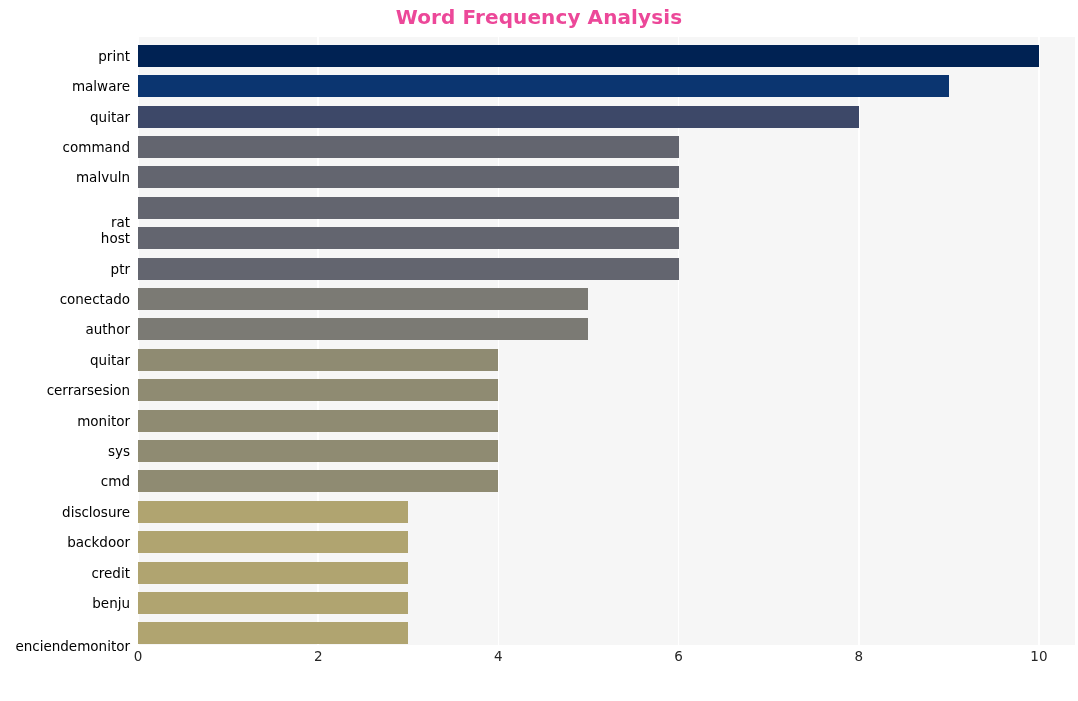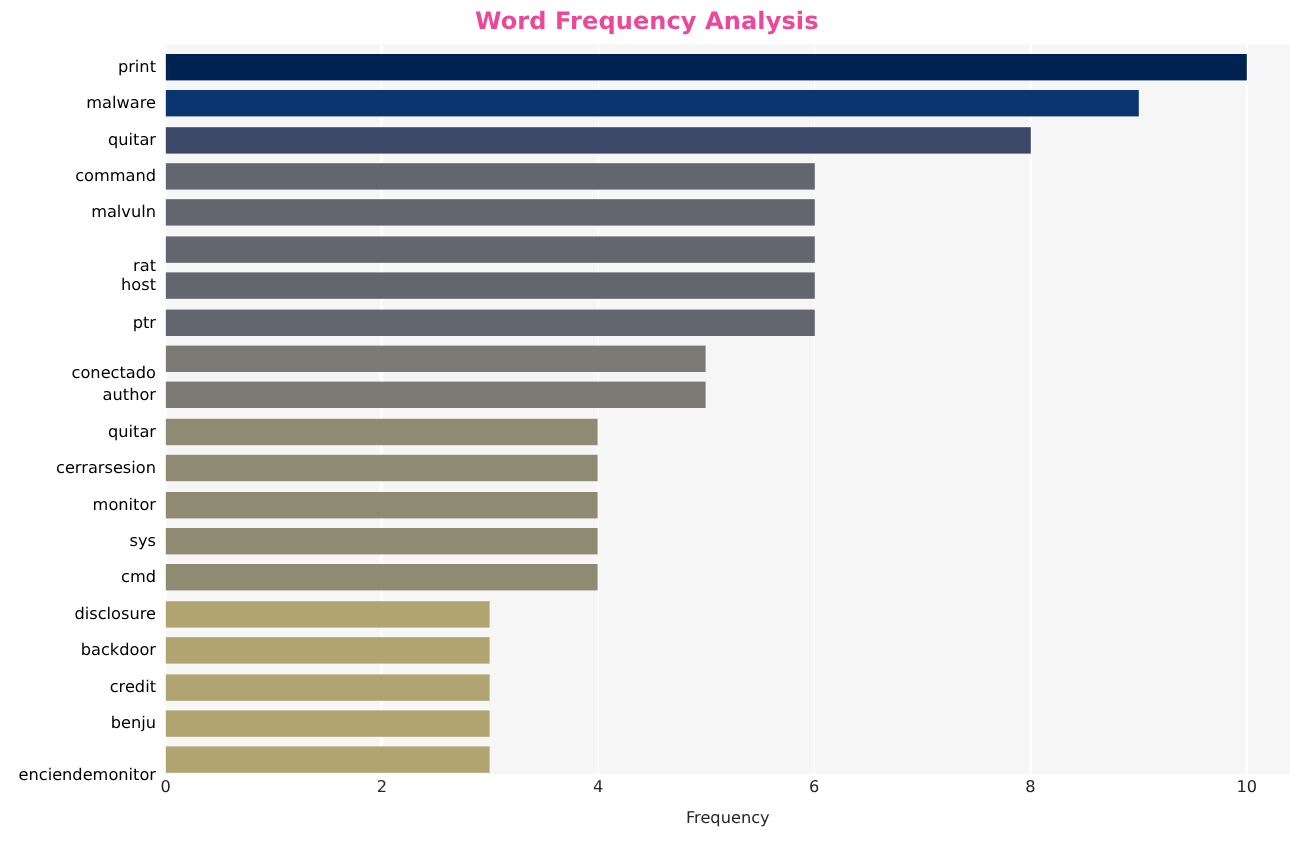--- a/index.html
+++ b/index.html
@@ -155,21 +155,21 @@
 
   <div id="ytick-layer">
       <div class="ytick" style="top: 7.7px;">print</div>
       <div class="ytick" style="top: 38.1px;">malware</div>
       <div class="ytick" style="top: 68.5px;">quitar</div>
       <div class="ytick" style="top: 98.9px;">command</div>
       <div class="ytick" style="top: 129.3px;">malvuln</div>
       <div class="ytick" style="top: 174px;">rat</div>
       <div class="ytick" style="top: 190.1px;">host</div>
       <div class="ytick" style="top: 220.5px;">ptr</div>
-      <div class="ytick" style="top: 250.9px; margin-top: 12px;">conectado</div>
+      <div class="ytick" style="top: 250.9px;">conectado</div>
       <div class="ytick" style="top: 281.3px;">author</div>
       <div class="ytick" style="top: 311.7px;">quitar</div>
       <div class="ytick" style="top: 342.1px;">cerrarsesion</div>
       <div class="ytick" style="top: 372.5px;">monitor</div>
       <div class="ytick" style="top: 402.9px;">sys</div>
       <div class="ytick" style="top: 433.3px;">cmd</div>
       <div class="ytick" style="top: 463.7px;">disclosure</div>
       <div class="ytick" style="top: 494.1px;">backdoor</div>
       <div class="ytick" style="top: 524.5px;">credit</div>
       <div class="ytick" style="top: 554.9px;">benju</div>
@@ -177,15 +177,14 @@
     </div>
   <div id="xtick-layer">
       <div class="xtick" style="left: 138px;">0</div>
       <div class="xtick" style="left: 318.192px;">2</div>
       <div class="xtick" style="left: 498.385px;">4</div>
       <div class="xtick" style="left: 678.577px;">6</div>
       <div class="xtick" style="left: 858.769px;">8</div>
       <div class="xtick" style="left: 1038.96px;">10</div>
     </div>
 
-  <div id="xlabel">Frequency</div>
 
 </div>
 
 </body></html>

